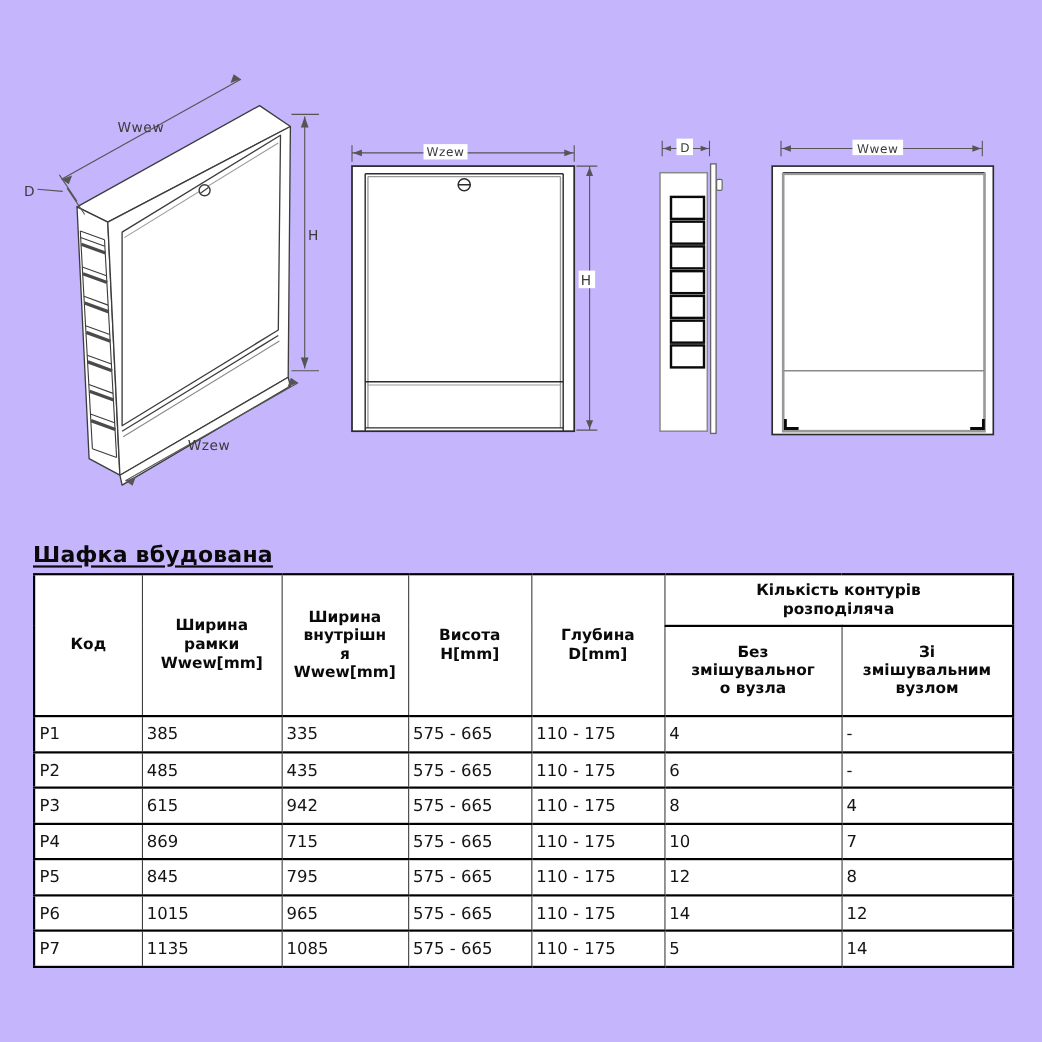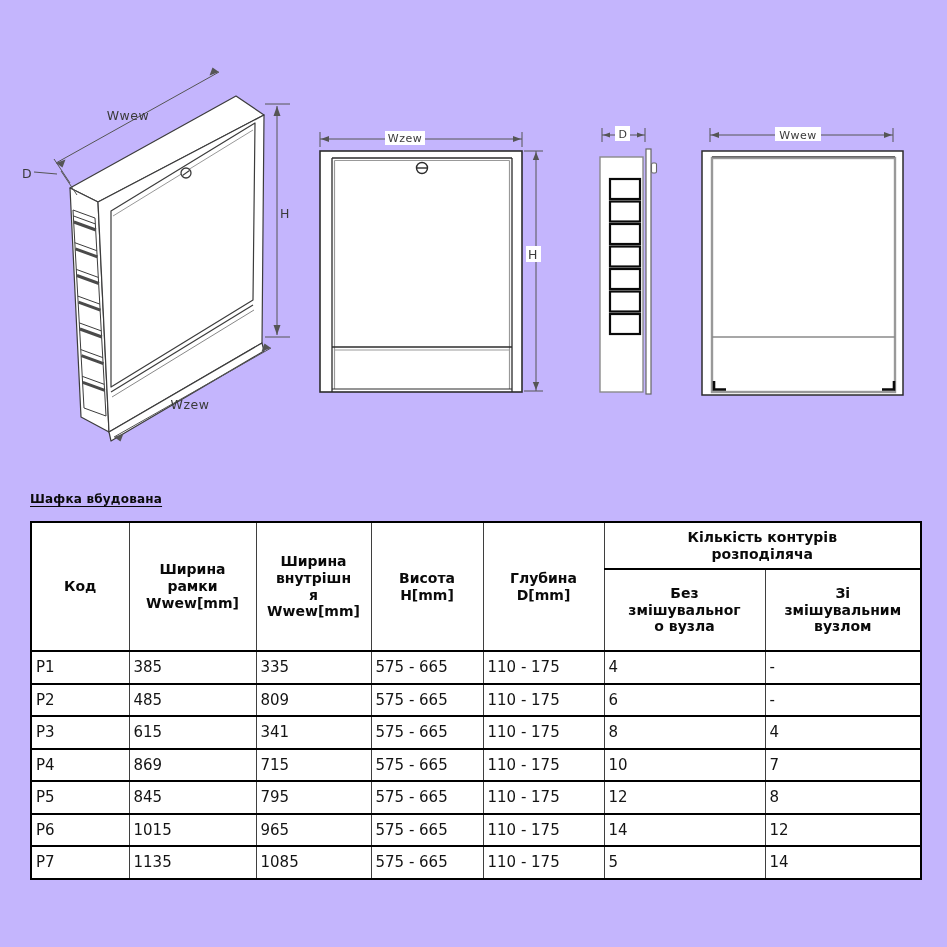--- a/index.html
+++ b/index.html
@@ -8,21 +8,21 @@
   .diagram{position:absolute;}
   #iso{left:10px;top:60px;}
   #front{left:305px;top:108px;}
   #side{left:585px;top:105px;}
   #rear{left:695px;top:105px;}
   svg{display:block;}
   svg text{font-family:"DejaVu Sans","Liberation Sans",sans-serif;fill:#3a3a3a;}
   .dim-label{font-size:12.5px;letter-spacing:0.5px;}
   .dim-label-sm{font-size:11px;letter-spacing:0.5px;}
 
-  .page-title{position:absolute;left:30px;top:492px;font-size:12px;font-weight:bold;color:#0a0a0a;
+  .page-title{position:absolute;left:30px;top:492px;font-size:20px;font-weight:bold;color:#0a0a0a;
     text-decoration:underline;text-underline-offset:3px;letter-spacing:0.2px;}
 
   table.spec{position:absolute;left:30px;top:521px;width:890px;border-collapse:collapse;
     table-layout:fixed;background:#fff;border:2.5px solid #000;}
   table.spec th, table.spec td{
     border-left:1.5px solid #3f3f3f;border-right:1.5px solid #3f3f3f;
     border-top:2.5px solid #000;border-bottom:2.5px solid #000;
     padding:0 4px;overflow:hidden;}
   table.spec th{font-size:14px;font-weight:bold;line-height:1.2;color:#0a0a0a;
     white-space:pre-line;vertical-align:middle;text-align:center;}
@@ -213,30 +213,30 @@
         <td>385</td>
         <td>335</td>
         <td>575 - 665</td>
         <td>110 - 175</td>
         <td>4</td>
         <td>-</td>
       </tr>
       <tr>
         <td class="d-code">P2</td>
         <td>485</td>
-        <td>809</td>
+        <td>435</td>
         <td>575 - 665</td>
         <td>110 - 175</td>
         <td>6</td>
         <td>-</td>
       </tr>
       <tr>
         <td class="d-code">P3</td>
         <td>615</td>
-        <td>341</td>
+        <td>942</td>
         <td>575 - 665</td>
         <td>110 - 175</td>
         <td>8</td>
         <td>4</td>
       </tr>
       <tr>
         <td class="d-code">P4</td>
         <td>869</td>
         <td>715</td>
         <td>575 - 665</td>

